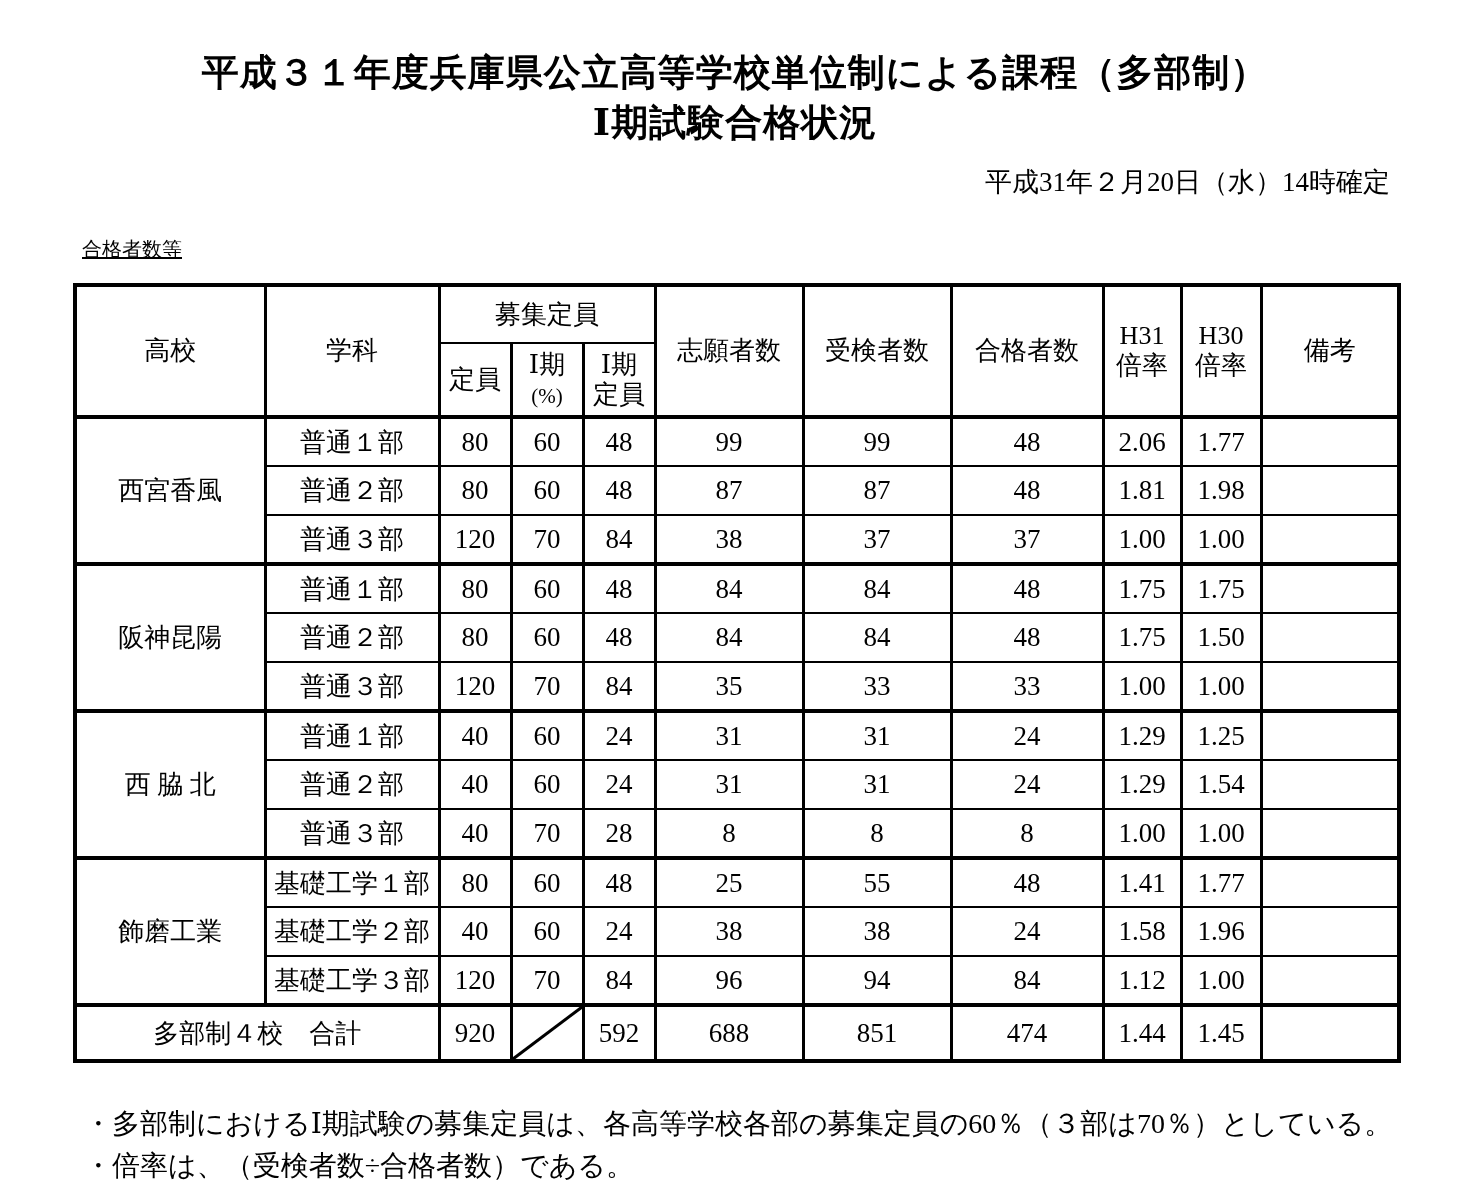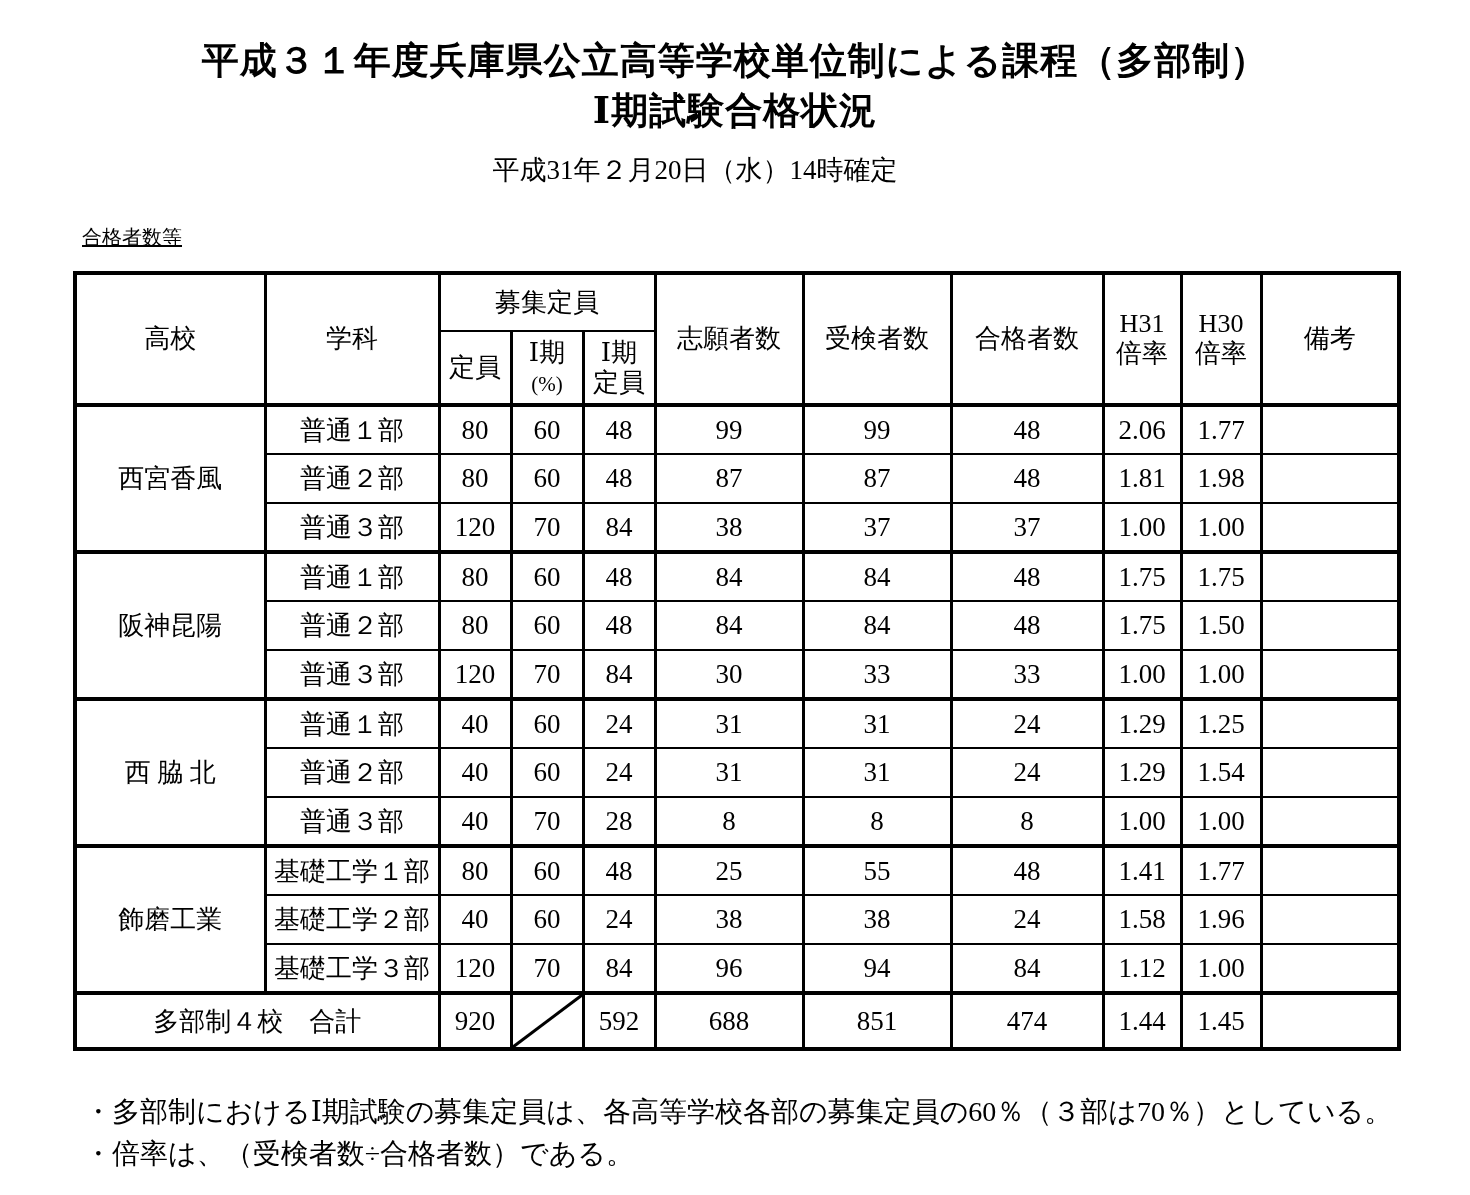--- a/index.html
+++ b/index.html
@@ -7,31 +7,31 @@
   .page {
     position:relative;
     width:1470px;
     height:1195px;
     background:#ffffff;
     color:#000000;
     font-family:"Liberation Serif","DejaVu Serif",serif;
     overflow:hidden;
   }
   .title-block {
-    padding-top:36px;
+    padding-top:48px;
     text-align:center;
     font-weight:bold;
     font-size:37px;
     line-height:50px;
     letter-spacing:1px;
   }
   .date-line {
     margin-top:16px;
     padding-right:80px;
-    text-align:center;
+    text-align:right;
     font-size:27px;
   }
   .section-label {
     margin:36px 8px 20px 82px;
     font-size:20px;
     text-decoration:underline;
   }
   table.results {
     margin-left:73px;
     width:1324px;
@@ -188,21 +188,21 @@
         <td class="num">48</td>
         <td class="num">1.75</td>
         <td class="num">1.50</td>
         <td></td>
       </tr>
       <tr class="data-row">
         <td>普通３部</td>
         <td class="num">120</td>
         <td class="num">70</td>
         <td class="num">84</td>
-        <td class="num">30</td>
+        <td class="num">35</td>
         <td class="num">33</td>
         <td class="num">33</td>
         <td class="num">1.00</td>
         <td class="num">1.00</td>
         <td></td>
       </tr>
 
       <tr class="data-row group-start">
         <td rowspan="3">西 脇 北</td>
         <td>普通１部</td>

